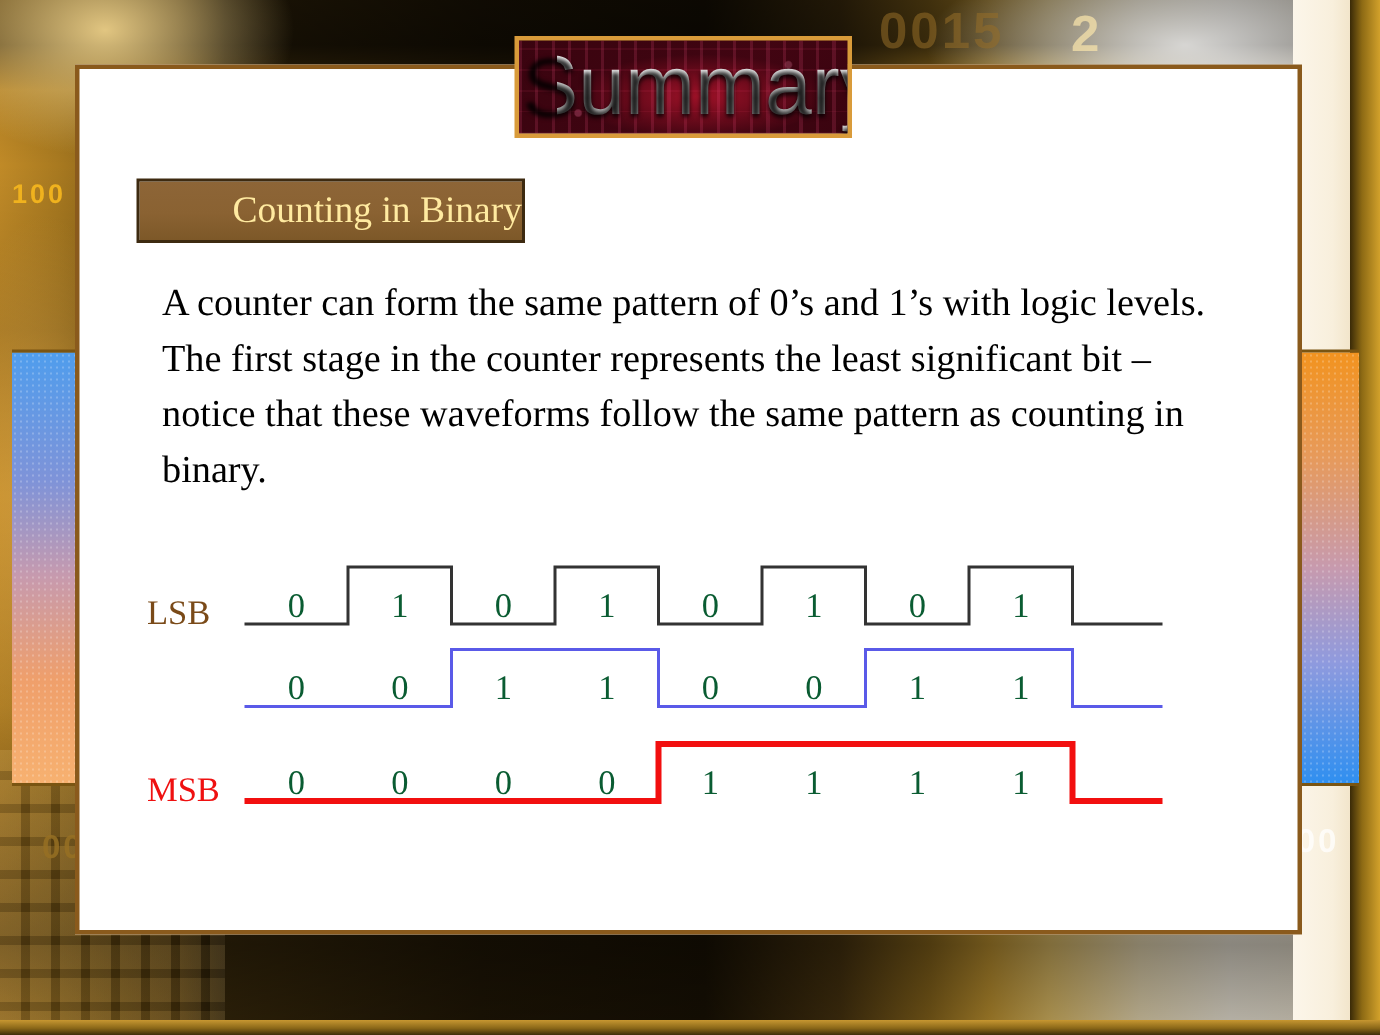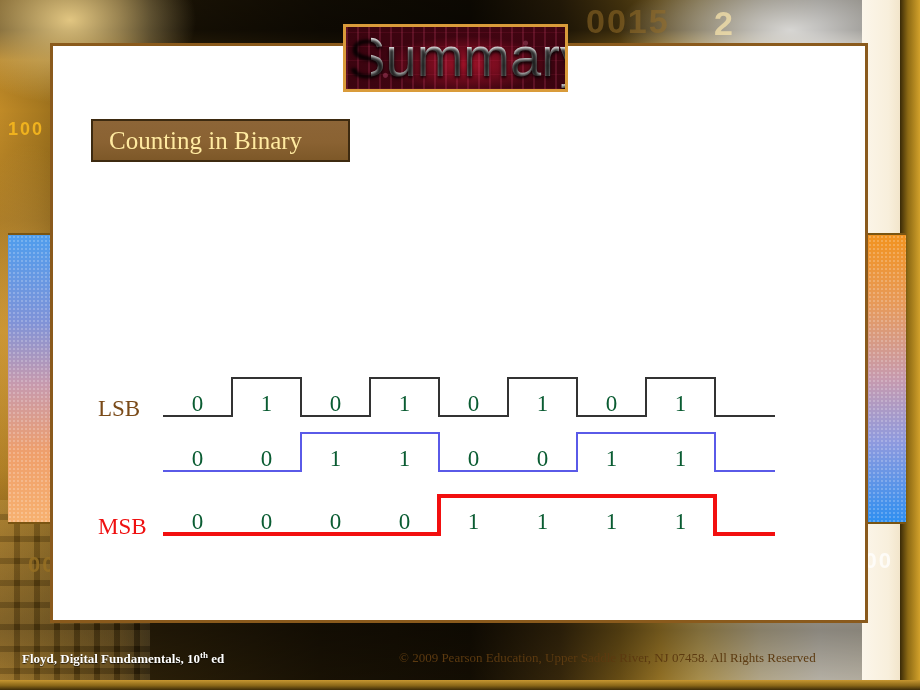--- a/index.html
+++ b/index.html
@@ -155,21 +155,21 @@
     box-sizing: border-box;
   }
 
   
   #section-header {
     position: absolute;
     left: 91px; top: 119px; width: 259px; height: 43px;
     background: linear-gradient(180deg,#8d6537 0%, #8a6232 55%, #7d5828 100%);
     border: 2px solid #3d2a10;
     box-sizing: border-box;
-    display: flex; align-items: center;
+    display: flex; align-items: center; justify-content: flex-end;
   }
   #section-header-label {
     color: #ffeaa0;
     font-size: 25px;
     padding-left: 16px;
     font-family: "Liberation Serif", serif;
   }
 
   
   #body-text {
@@ -253,20 +253,21 @@
 
   <div id="title-banner">
     <div id="banner-circuit"></div>
     <div id="banner-title">Summary</div>
   </div>
 
   <div id="section-header">
     <span id="section-header-label">Counting in Binary</span>
   </div>
 
+  <div id="body-text">A counter can form the same pattern of 0’s and 1’s with logic levels. The first stage in the counter represents the least significant bit – notice that these waveforms follow the same pattern as counting in binary.</div>
 
   <div id="waveform-diagram">
       <div class="wave-row" style="top: 0px;">
         <div class="wave-label" style="top: 28px; color: rgb(122, 74, 24);">LSB</div>
         <svg class="wave-svg" width="720" height="60">
           <polyline points="73,48 142,48 142,48 142,10 211,10 211,10 211,48 280,48 280,48 280,10 349,10 349,10 349,48 418,48 418,48 418,10 487,10 487,10 487,48 556,48 556,48 556,10 625,10 625,10 625,48 685,48" fill="none" stroke="#333333" stroke-width="2" stroke-linejoin="miter"></polyline>
         </svg>
         <div class="wave-digits">
           <div class="wave-digit" style="left: 93.5px; top: 23px; color: rgb(10, 92, 50);">0</div>
           <div class="wave-digit" style="left: 162.5px; top: 23px; color: rgb(10, 92, 50);">1</div>
@@ -304,21 +305,15 @@
           <div class="wave-digit" style="left: 231.5px; top: 23px; color: rgb(10, 92, 50);">0</div>
           <div class="wave-digit" style="left: 300.5px; top: 23px; color: rgb(10, 92, 50);">0</div>
           <div class="wave-digit" style="left: 369.5px; top: 23px; color: rgb(10, 92, 50);">1</div>
           <div class="wave-digit" style="left: 438.5px; top: 23px; color: rgb(10, 92, 50);">1</div>
           <div class="wave-digit" style="left: 507.5px; top: 23px; color: rgb(10, 92, 50);">1</div>
           <div class="wave-digit" style="left: 576.5px; top: 23px; color: rgb(10, 92, 50);">1</div>
         </div>
       </div>
     </div>
 
-  <div id="footer">
-    <div id="footer-left">
-      <span>Floyd, Digital Fundamentals,  10</span><sup>th</sup><span> ed</span>
-    </div>
-    <div id="footer-right">© 2009  Pearson Education,  Upper  Saddle  River,  NJ 07458.  All  Rights  Reserved</div>
-  </div>
   <div id="footer-rule"></div>
 
 </div>
 
 </body></html>

